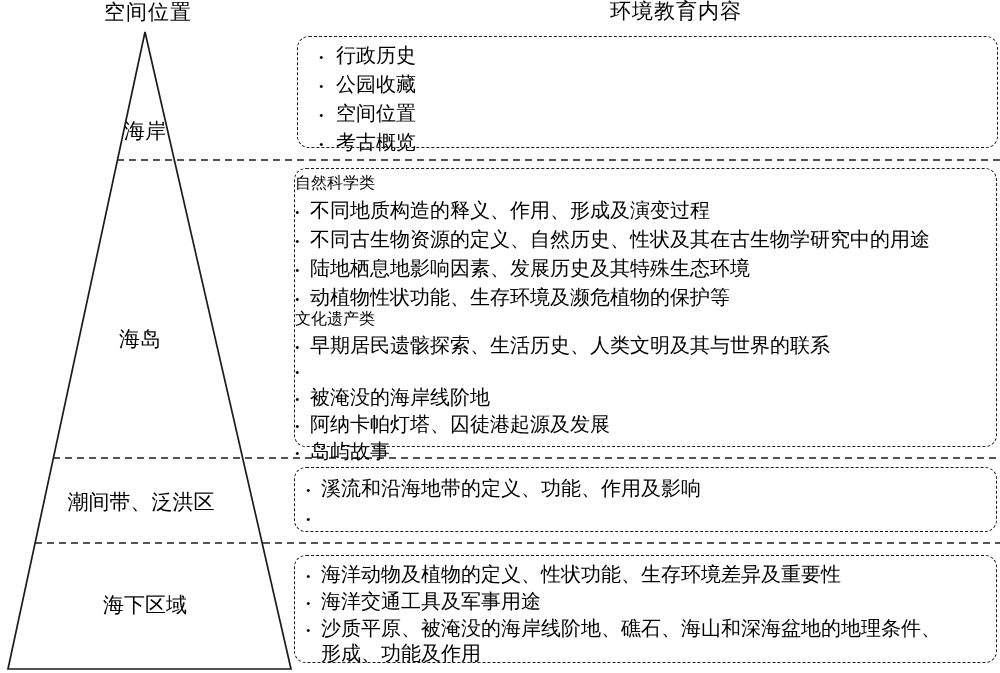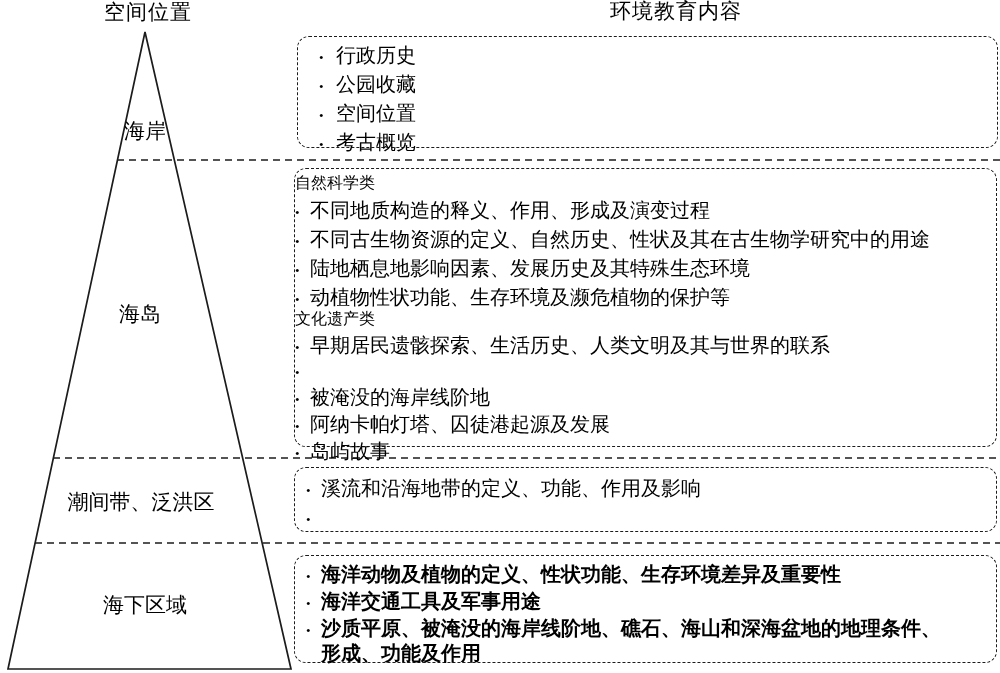--- a/index.html
+++ b/index.html
@@ -35,39 +35,39 @@
   #box1 .grp1{margin-top:4px;}
   #box1 .h2{margin-top:-4px;}
   #box1 .grp2{margin-top:4px;}
   #box1 .grp2 .row{line-height:25px;}
   
   #box2{left:294px;top:467px;width:703px;height:65px;padding:6px 8px 0 11px;}
   #box2 .row{line-height:29px;}
   
   #box3{left:294px;top:555px;width:703px;height:108px;padding:6px 8px 0 11px;}
   #box3 .row{line-height:25px;}
-  #box3 .txt{max-width:628px;font-weight:bold;}
+  #box3 .txt{max-width:628px;}
 </style>
 </head>
 <body>
 
 <div id="canvas">
 
   <svg id="geom" width="1000" height="673" viewBox="0 0 1000 673">
     <polygon points="145,32 291,669 8,669" fill="none" stroke="#1c1c1c" stroke-width="1.7"></polygon>
     <line x1="117" y1="160" x2="1000" y2="160" stroke="#1c1c1c" stroke-width="1.3" stroke-dasharray="7 5"></line>
     <line x1="53" y1="458" x2="1000" y2="458" stroke="#1c1c1c" stroke-width="1.3" stroke-dasharray="7 5"></line>
     <line x1="35" y1="543" x2="1000" y2="543" stroke="#1c1c1c" stroke-width="1.3" stroke-dasharray="7 5"></line>
   </svg>
 
   <div class="hdr" style="left:148px;top:12px">空间位置</div>
   <div class="hdr" style="left:676px;top:11px">环境教育内容</div>
 
   <div class="lvl" style="left:145px;top:131px">海岸</div>
-  <div class="lvl" style="left:140px;top:314px">海岛</div>
+  <div class="lvl" style="left:140px;top:339px">海岛</div>
   <div class="lvl" style="left:141px;top:502px">潮间带、泛洪区</div>
   <div class="lvl" style="left:145px;top:605px">海下区域</div>
 
   <div id="box0" class="box">
     <div class="row">
       <span class="dot">•</span>
       <span class="txt">行政历史</span>
     </div>
     <div class="row">
       <span class="dot">•</span>

